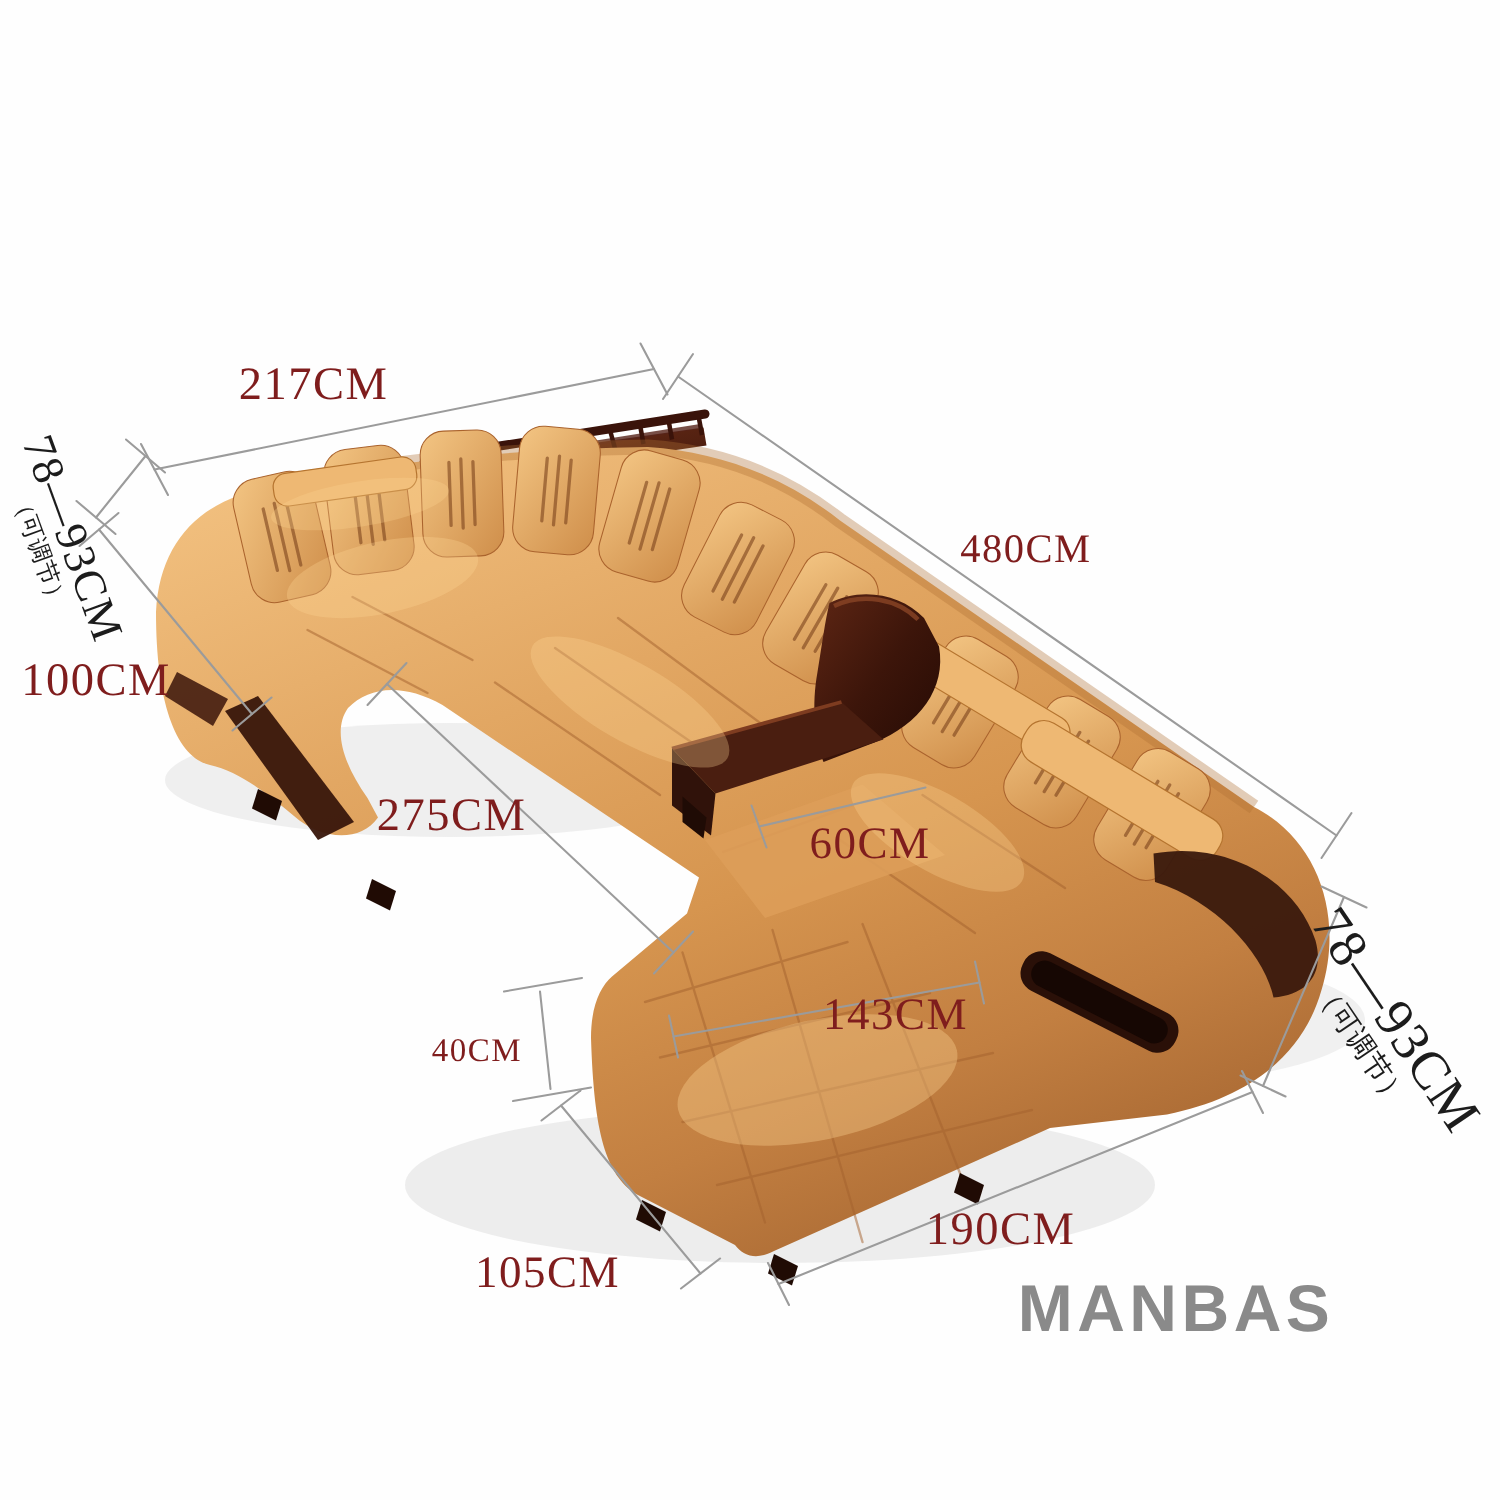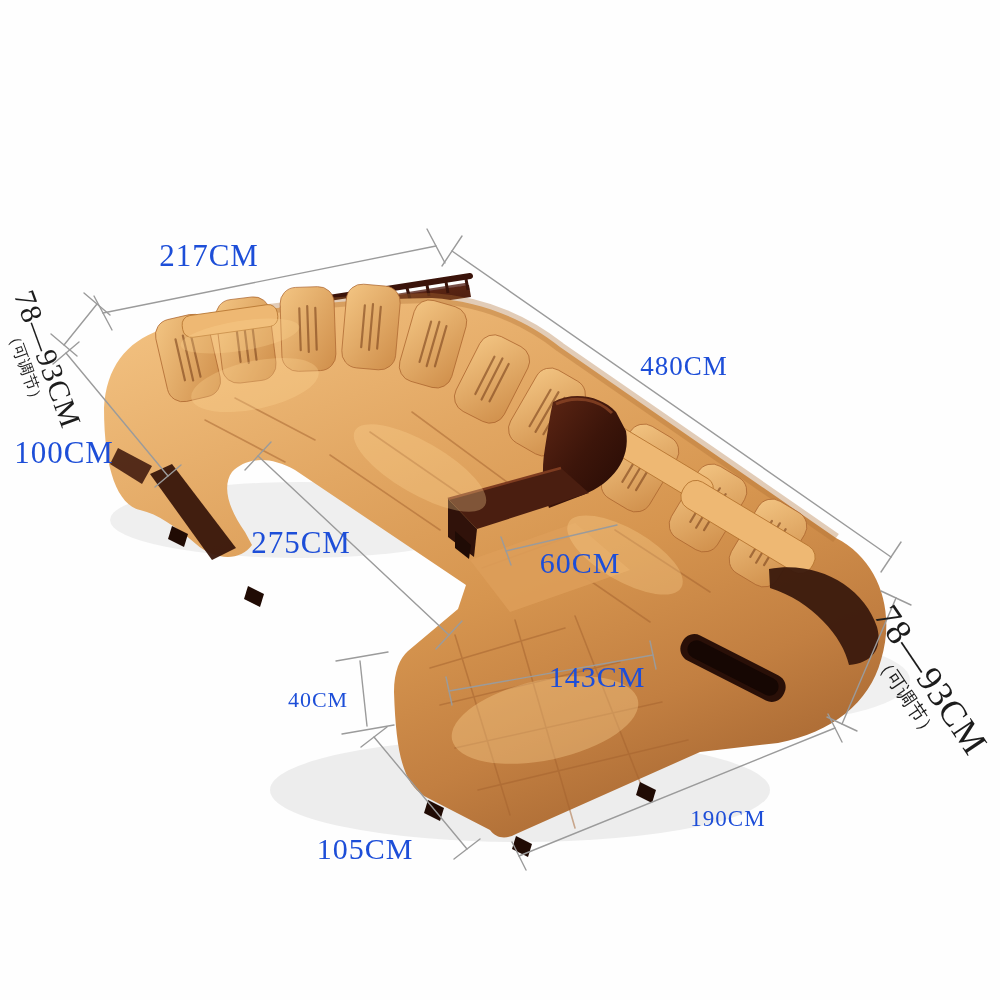--- a/index.html
+++ b/index.html
@@ -1,20 +1,20 @@
 <!DOCTYPE html>
 <html><head>
 <meta charset="utf-8">
 <style>
   html,body{margin:0;padding:0;}
   body{width:1000px;height:1000px;background:#fefefe;position:relative;overflow:hidden;
        font-family:"Liberation Serif", serif;}
   #stage{position:absolute;inset:0;}
   svg{position:absolute;left:0;top:0;}
-  .dim{position:absolute;color:#1d4ed8;white-space:nowrap;
+  .dim{position:absolute;color:#7f1d1d;white-space:nowrap;
        transform:translate(-50%,-50%);letter-spacing:1px;font-family:Liberation Serif, serif;}
   .dim-rot{position:absolute;color:#1c1c1c;white-space:nowrap;text-align:center;
        display:flex;flex-direction:column;align-items:center;gap:0;line-height:1.05;}
   .dim-rot .main{letter-spacing:1px;}
   .dim-rot .note{letter-spacing:0;}
   #rotL{left:40px;top:362px;transform:translate(-50%,-50%) rotate(70deg);}
   #rotL .main{font-size:30px;}
   #rotL .note{font-size:16px;}
   #rotR{left:922px;top:686px;transform:translate(-50%,-50%) rotate(56deg);}
   #rotR .main{font-size:36px;}
@@ -283,24 +283,25 @@
   </svg>
 
   <div class="dim" style="left:209px;top:256px;font-size:31px;">217CM</div>
   <div class="dim" style="left:684px;top:366px;font-size:27px;">480CM</div>
   <div class="dim" style="left:64px;top:453px;font-size:31px;">100CM</div>
   <div class="dim" style="left:301px;top:543px;font-size:31px;">275CM</div>
   <div class="dim" style="left:580px;top:563px;font-size:30px;">60CM</div>
   <div class="dim" style="left:597px;top:677px;font-size:30px;text-align:center;">143CM</div>
   <div class="dim" style="left:318px;top:700px;font-size:22px;">40CM</div>
   <div class="dim" style="left:365px;top:801px;font-size:30px;margin-top:48px;">105CM</div>
-  <div class="dim" style="left:728px;top:819px;font-size:23px;">190CM</div>
+  <div class="dim" style="left:667px;top:819px;font-size:31px;">190CM</div>
 
   <div class="dim-rot" id="rotL">
     <span class="main">78—93CM</span>
     <span class="note">（可调节）</span>
   </div>
   <div class="dim-rot" id="rotR">
     <span class="main">78—93CM</span>
     <span class="note">（可调节）</span>
   </div>
 
+  <div id="brand">MANBAS</div>
 </div>
 
 </body></html>

